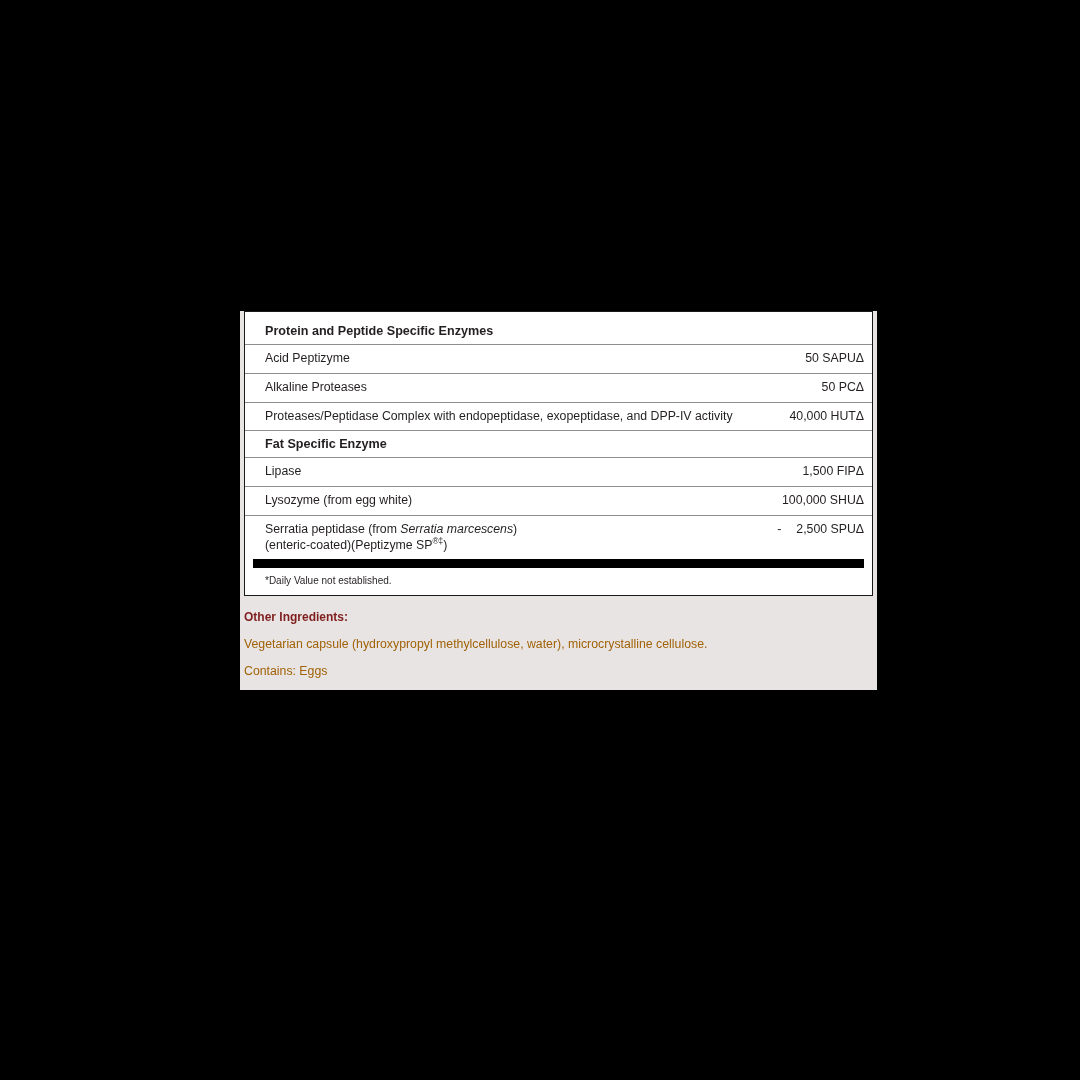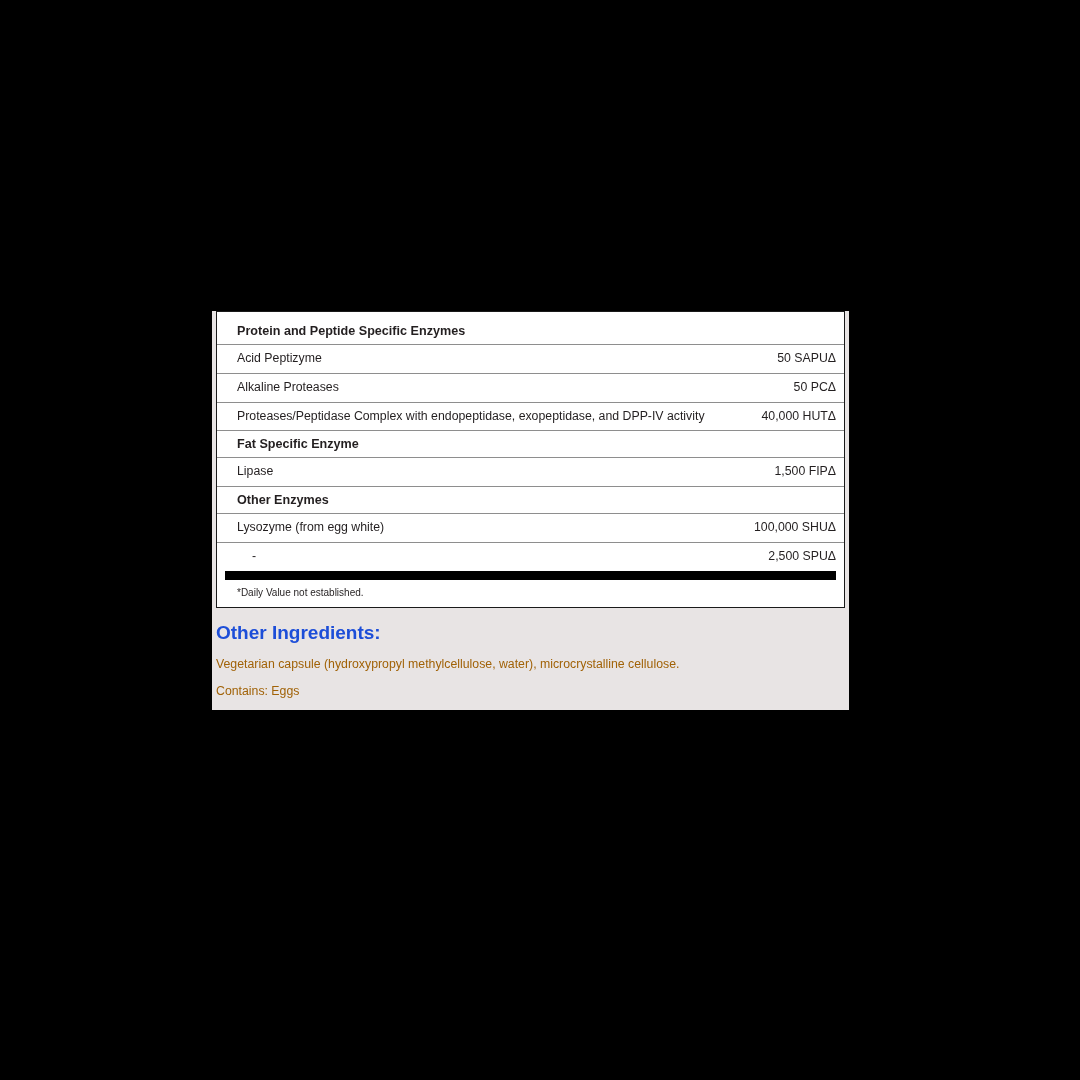--- a/index.html
+++ b/index.html
@@ -9,21 +9,21 @@
     width: 1080px;
     height: 1080px;
     overflow: hidden;
   }
   body {
     font-family: "Liberation Sans", sans-serif;
   }
 
   #panel {
     position: absolute;
-    left: 212px;
+    left: 240px;
     top: 311px;
     width: 637px;
     background: #e8e4e4;
   }
 
   .label-box {
     box-sizing: border-box;
     margin: 0 4px;
     border: 1px solid #1a1a1a;
     background: #ffffff;
@@ -75,23 +75,23 @@
     font-size: 10px;
     color: #231f20;
     padding: 7px 8px 9px 20px;
   }
 
   .other-block {
     padding: 14px 0 12px 2px;
     background: #e8e4e4;
   }
   .other-title {
-    font-size: 19px;
+    font-size: 12px;
     font-weight: bold;
-    color: #1d4ed8;
+    color: #7f1d1d;
     padding: 0 0 0 2px;
   }
   .other-line {
     font-size: 12.3px;
     color: #a16207;
     padding: 13px 0 0 2px;
   }
 
   .italic { font-style: italic; }
   sup { font-size: 0.68em; vertical-align: super; line-height: 0; }
@@ -124,30 +124,31 @@
 
     <div class="row header-row">
       <span class="name">Fat Specific Enzyme</span>
     </div>
 
     <div class="row">
       <span class="name">Lipase</span>
       <span class="amount">1,500 FIPΔ</span>
     </div>
 
-    <div class="row header-row">
-      <span class="name">Other Enzymes</span>
-    </div>
 
     <div class="row">
       <span class="name">Lysozyme (from egg white)</span>
       <span class="amount">100,000 SHUΔ</span>
     </div>
 
     <div class="row">
+      <span class="name">
+        <span><span>Serratia peptidase (from </span><span class="italic">Serratia marcescens</span><span>)</span></span><br>
+        <span><span>(enteric-coated)(Peptizyme SP</span><sup>®‡</sup><span>)</span></span>
+      </span>
       <span class="dash">-</span>
       <span class="amount">2,500 SPUΔ</span>
     </div>
 
     <div class="rule-thick"></div>
 
     <div class="footnote">*Daily Value not established.</div>
   </div>
 
   <div class="other-block">

